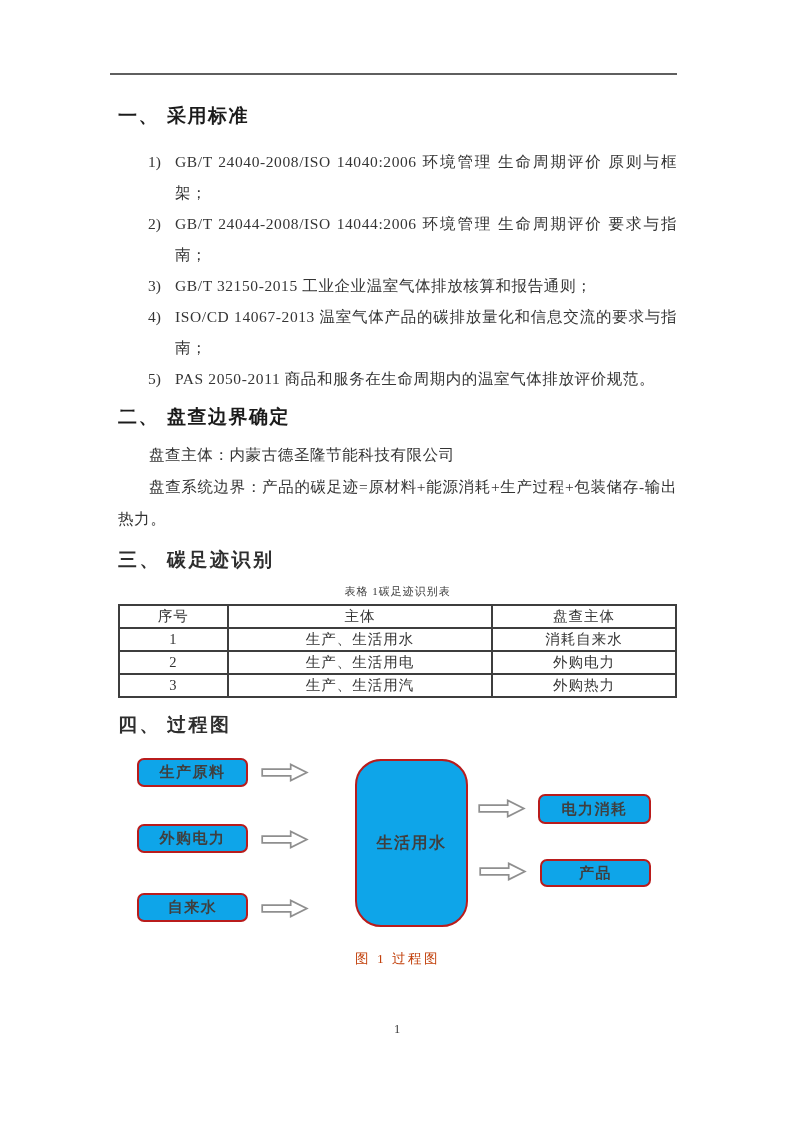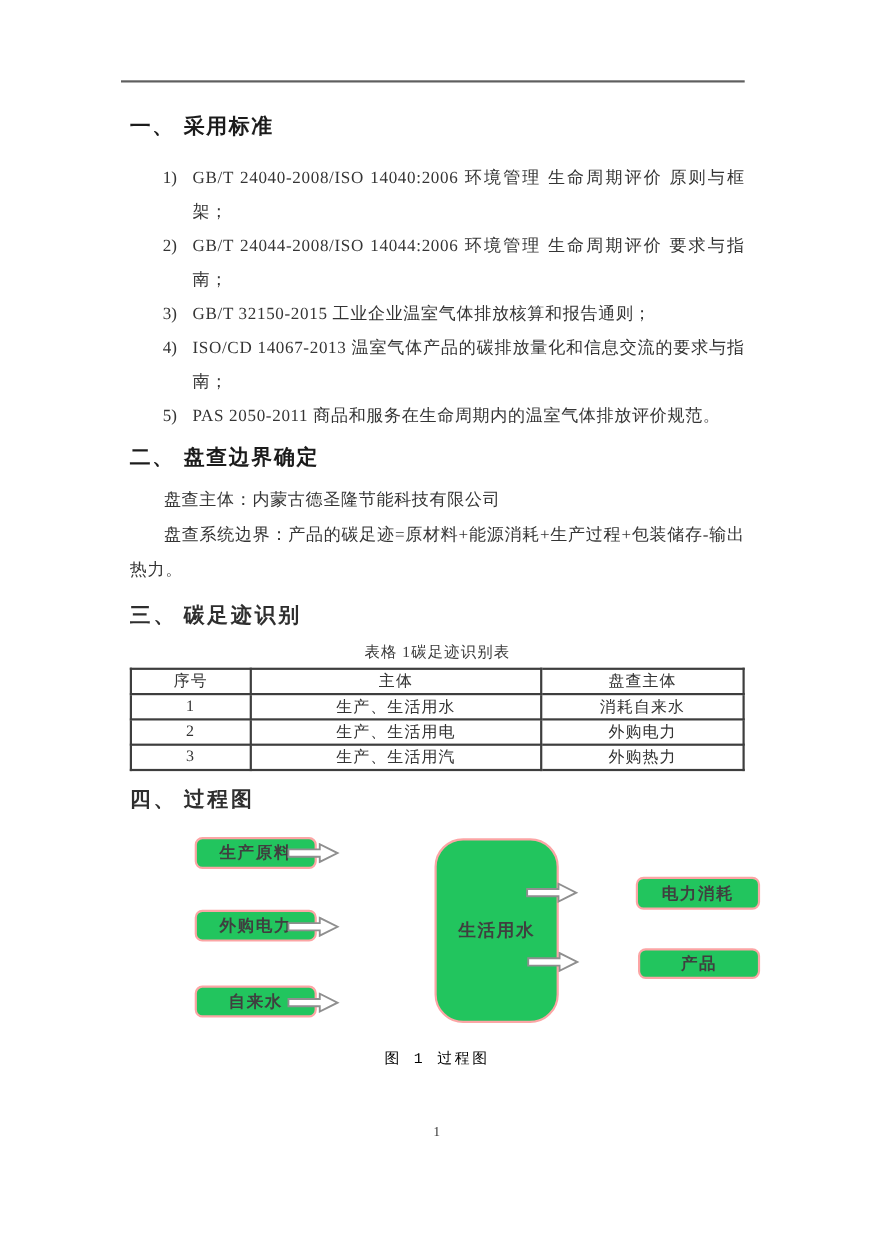--- a/index.html
+++ b/index.html
@@ -41,46 +41,46 @@
   .para {
     margin:0; font-size:15.5px; line-height:32px; letter-spacing:0.6px;
     text-align:justify; text-indent:2em;
   }
 
   .h-gap-a { margin-top:10px; }
   .h-gap-b { margin-top:12px; }
   .h-gap-c { margin-top:14px; }
 
   
-  .tbl-caption { margin-top:11px; text-align:center; font-size:14px; letter-spacing:1px; color:#3a3a3a; }
+  .tbl-caption { margin-top:11px; text-align:center; font-size:11px; letter-spacing:1px; color:#3a3a3a; }
   table.fp { width:100%; border-collapse:collapse; margin-top:5px; font-size:14.5px; table-layout:fixed; }
   table.fp th, table.fp td {
     border:2px solid #3e3e3e; height:21px; padding:0;
     text-align:center; vertical-align:middle; font-weight:normal; letter-spacing:1px; color:#333;
   }
   table.fp col.c1 { width:19.5%; }
   table.fp col.c2 { width:47.5%; }
   table.fp col.c3 { width:33%; }
 
   
   .diagram {
     position:relative; height:186px; margin-top:16px;
     font-family:"Liberation Sans","DejaVu Sans",sans-serif;
   }
   .dbox {
     position:absolute; box-sizing:border-box;
-    border:2px solid #fca5a5; border-radius:7px; background:#22c55e;
+    border:2px solid #b91c1c; border-radius:7px; background:#0ea5e9;
     display:flex; align-items:center; justify-content:center;
-    font-weight:bold; font-size:15px; color:#3f3f3f; letter-spacing:1.5px;margin-left:40px;
+    font-weight:bold; font-size:15px; color:#3f3f3f; letter-spacing:1.5px;
   }
   .dbox.process { border-radius:26px; font-size:16px; }
   .darrow { position:absolute; width:48px; height:19px; }
   .darrow svg { display:block; width:48px; height:19px; }
 
-  .fig-caption { text-align:center; font-size:13.5px; margin-top:10px; letter-spacing:2.5px; color:#000000;font-family:Liberation Mono, monospace; }
+  .fig-caption { text-align:center; font-size:13.5px; margin-top:10px; letter-spacing:2.5px; color:#c2410c; }
 
   
   .page-number { position:absolute; top:1022px; left:0; width:100%; text-align:center; font-size:12.5px; color:#3a3a3a; }
 </style>
 </head>
 <body>
 
 <div class="page">
 
   <div class="header-rule"></div>

